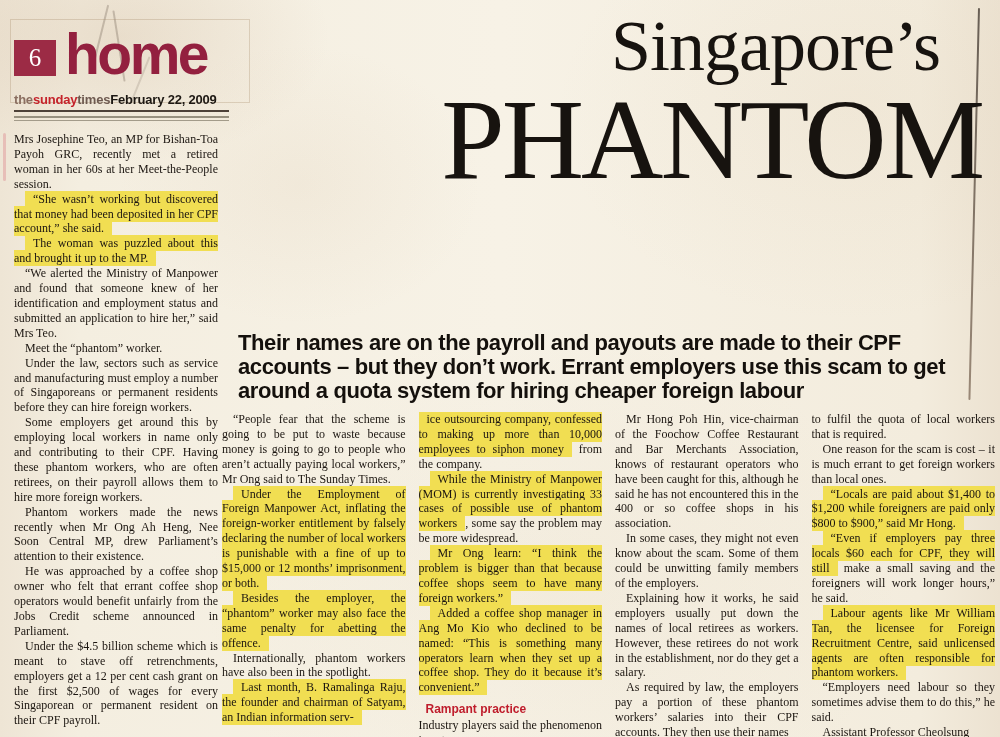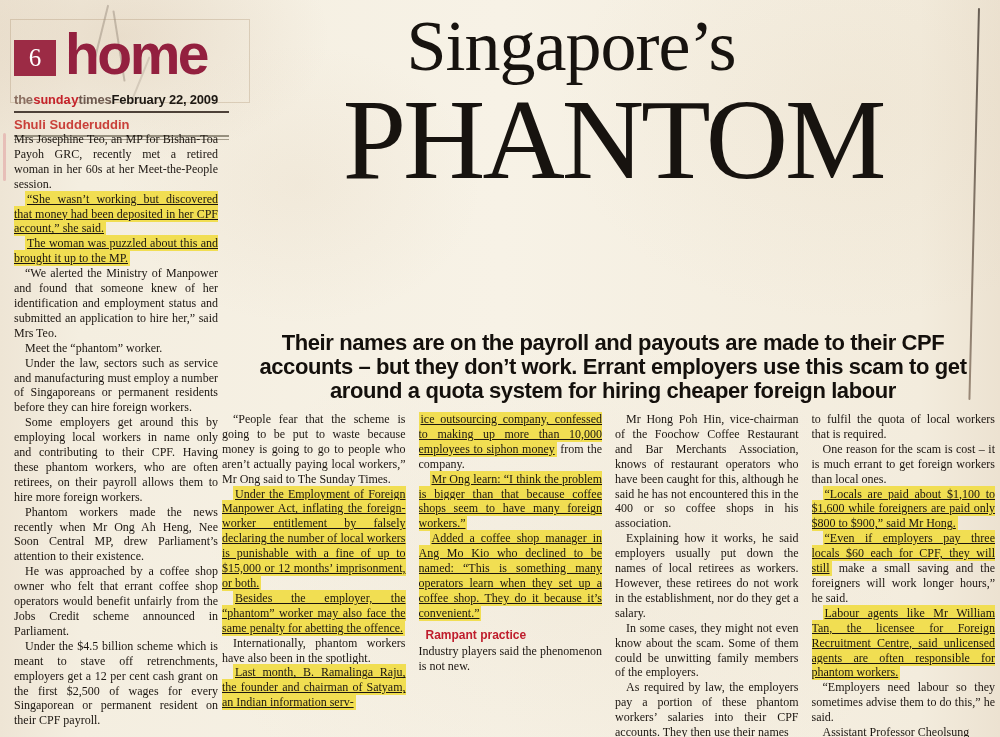--- a/index.html
+++ b/index.html
@@ -32,40 +32,40 @@
   
   .masthead { position:absolute; left:14px; top:24px; width:215px; }
   .masthead-row { display:flex; align-items:flex-end; gap:9px; height:52px; margin-bottom:16px; }
   .page-number-box { width:42px; height:36px; background:#9c2b45; color:#fff;
     display:flex; align-items:center; justify-content:center;
     font-family:"Liberation Serif",serif; font-size:25px; }
   .section-title { font-family:"Liberation Sans",sans-serif; font-weight:bold;
     font-size:57px; line-height:.78; color:#93203f; letter-spacing:-2.5px; }
   .dateline { font-family:"Liberation Sans",sans-serif; font-weight:bold; font-size:13px;
     letter-spacing:-0.2px; padding-bottom:3px; white-space:nowrap; }
-  .b-the { color:#8a6e60; } .b-sunday { color:#c5232b;font-family:Liberation Mono, monospace; } .b-times { color:#6e5a50; }
+  .b-the { color:#8a6e60; } .b-sunday { color:#c5232b; } .b-times { color:#6e5a50; }
   .date { color:#1d1813; }
   .rule-dark { border-top:2px solid #4d4138; margin:0 0 4px; }
   .byline { font-family:"Liberation Sans",sans-serif; font-weight:bold; font-size:13px;
     color:#c9403a; margin:2px 0 3px; }
   .rule-double { height:5px; border-top:2px solid #97907f; border-bottom:1px solid #a39b8a; }
 
   
-  .headline { position:absolute; left:232px; top:4px; width:762px; text-align:center; color:#17130f; }
+  .headline { position:absolute; left:220px; top:4px; width:762px; text-align:right; color:#17130f; }
   .hl-top { font-size:72px; line-height:84px; letter-spacing:-1px; transform:translateX(-42px); }
   .hl-big { font-size:114px; line-height:104px; letter-spacing:-3px; }
   .standfirst { position:absolute; left:238px; top:331px; width:750px;
     font-family:"Liberation Sans",sans-serif; font-weight:bold; font-size:22px; line-height:24px;
-    letter-spacing:-0.4px; text-align:center; color:#14100c; }
+    letter-spacing:-0.4px; color:#14100c; }
 
   
   .newsbody p { font-size:12px; line-height:14.9px; text-align:justify;
     text-indent:11px; color:#1b1510; }
   .newsbody p.noindent { text-indent:0; }
-  .hl-mark { background:#f1de52; padding:1px 2px;text-decoration:underline; }
+  .hl-mark { background:#f1de52; padding:1px 8px; }
   .col1 { position:absolute; left:14px; top:132px; width:204px; height:605px; overflow:hidden; }
   .cols { position:absolute; left:222px; top:412px; width:773px; height:325px;
     display:grid; grid-template-columns:repeat(4,1fr); column-gap:13px; overflow:hidden; }
   .col { overflow:hidden; }
   .colhead { font-family:"Liberation Sans",sans-serif; font-weight:bold; font-size:12px;
     color:#bf1d2c; margin:7px 7px 2px; }
 </style>
 </head>
 <body>
 
@@ -80,21 +80,20 @@
 
   <div class="masthead">
     <div class="masthead-row">
       <div class="page-number-box">
         <span>6</span>
       </div>
       <div class="section-title">home</div>
     </div>
     <div class="dateline"><span class="b-the">the</span><span class="b-sunday">sunday</span><span class="b-times">times</span><span class="date">February 22, 2009</span></div>
     <div class="rule-dark"></div>
-    <div class="byline">Shuli Sudderuddin</div>
     <div class="rule-double"></div>
   </div>
 
   <div class="headline">
     <div class="hl-top">Singapore’s</div>
     <div class="hl-big">PHANTOM</div>
   </div>
   <div class="standfirst">Their names are on the payroll and payouts are made to their CPF accounts – but they don’t work. Errant employers use this scam to get around a quota system for hiring cheaper foreign labour</div>
 
   <div class="col1 newsbody">
@@ -112,35 +111,36 @@
   <div class="cols newsbody">
     <div class="col">
         <p><span>“People fear that the scheme is going to be put to waste because money is going to go to people who aren’t actually paying local workers,” Mr Ong said to The Sunday Times.</span></p>
         <p><span class="hl-mark">Under the Employment of Foreign Manpower Act, inflating the foreign-worker entitlement by falsely declaring the number of local workers is punishable with a fine of up to $15,000 or 12 months’ imprisonment, or both.</span></p>
         <p><span class="hl-mark">Besides the employer, the “phantom” worker may also face the same penalty for abetting the offence.</span></p>
         <p><span>Internationally, phantom workers have also been in the spotlight.</span></p>
         <p><span class="hl-mark">Last month, B. Ramalinga Raju, the founder and chairman of Satyam, an Indian information serv-</span></p>
       </div>
     <div class="col">
         <p class="noindent"><span class="hl-mark">ice outsourcing company, confessed to making up more than 10,000 employees to siphon money</span><span> from the company.</span></p>
+        <p><span class="hl-mark">While the Ministry of Manpower (MOM) is currently investigating 33 cases of possible use of phantom workers</span><span>, some say the problem may be more widespread.</span></p>
         <p><span class="hl-mark">Mr Ong learn: “I think the problem is bigger than that because coffee shops seem to have many foreign workers.”</span></p>
         <p><span class="hl-mark">Added a coffee shop manager in Ang Mo Kio who declined to be named: “This is something many operators learn when they set up a coffee shop. They do it because it’s convenient.”</span></p>
         <div class="colhead">Rampant practice</div>
         <p class="noindent"><span>Industry players said the phenomenon is not new.</span></p>
       </div>
     <div class="col">
         <p><span>Mr Hong Poh Hin, vice-chairman of the Foochow Coffee Restaurant and Bar Merchants Association, knows of restaurant operators who have been caught for this, although he said he has not encountered this in the 400 or so coffee shops in his association.</span></p>
+        <p><span>In some cases, they might not even know about the scam. Some of them could be unwitting family members of the employers.</span></p>
         <p><span>Explaining how it works, he said employers usually put down the names of local retirees as workers. However, these retirees do not work in the establishment, nor do they get a salary.</span></p>
-        <p><span>In some cases, they might not even know about the scam. Some of them could be unwitting family members of the employers.</span></p>
         <p><span>As required by law, the employers pay a portion of these phantom workers’ salaries into their CPF accounts. They then use their names</span></p>
       </div>
     <div class="col">
         <p class="noindent"><span>to fulfil the quota of local workers that is required.</span></p>
         <p><span>One reason for the scam is cost – it is much errant to get foreign workers than local ones.</span></p>
-        <p><span class="hl-mark">“Locals are paid about $1,100 to $1,600 while foreigners are paid only $800 to $900,” said Mr Hong.</span></p>
+        <p><span class="hl-mark">“Locals are paid about $1,400 to $1,200 while foreigners are paid only $800 to $900,” said Mr Hong.</span></p>
         <p><span class="hl-mark">“Even if employers pay three locals $60 each for CPF, they will still</span><span> make a small saving and the foreigners will work longer hours,” he said.</span></p>
         <p><span class="hl-mark">Labour agents like Mr William Tan, the licensee for Foreign Recruitment Centre, said unlicensed agents are often responsible for phantom workers.</span></p>
         <p><span>“Employers need labour so they sometimes advise them to do this,” he said.</span></p>
         <p><span>Assistant Professor Cheolsung</span></p>
       </div>
   </div>
 
 </div>
 
 </body></html>

